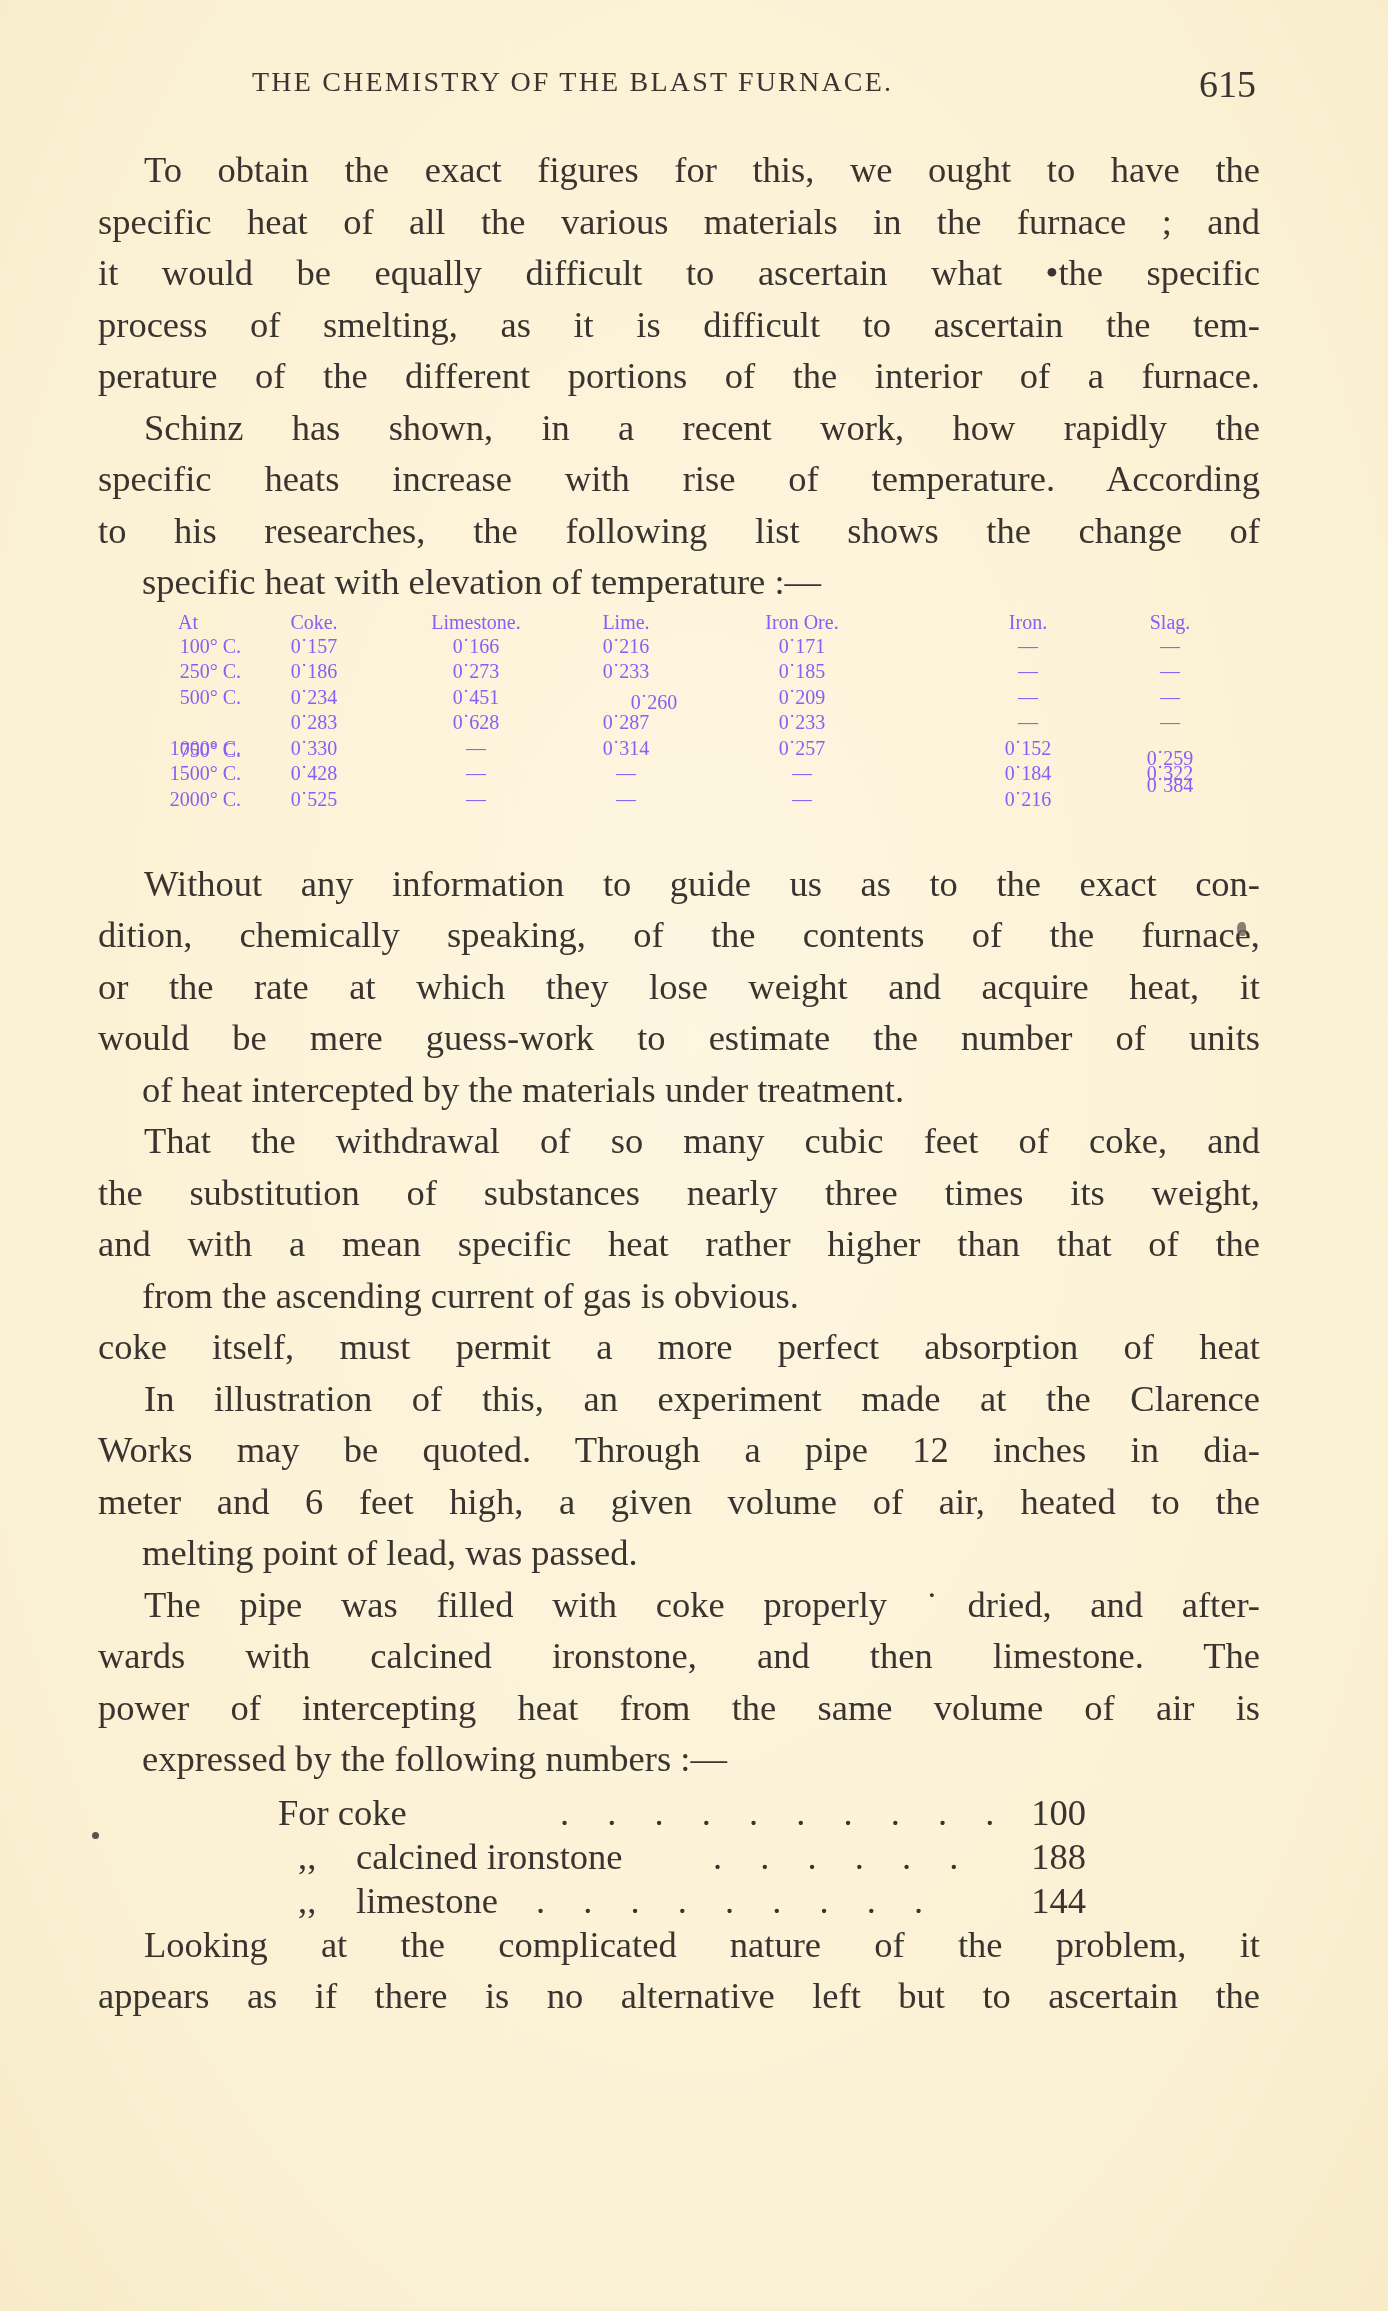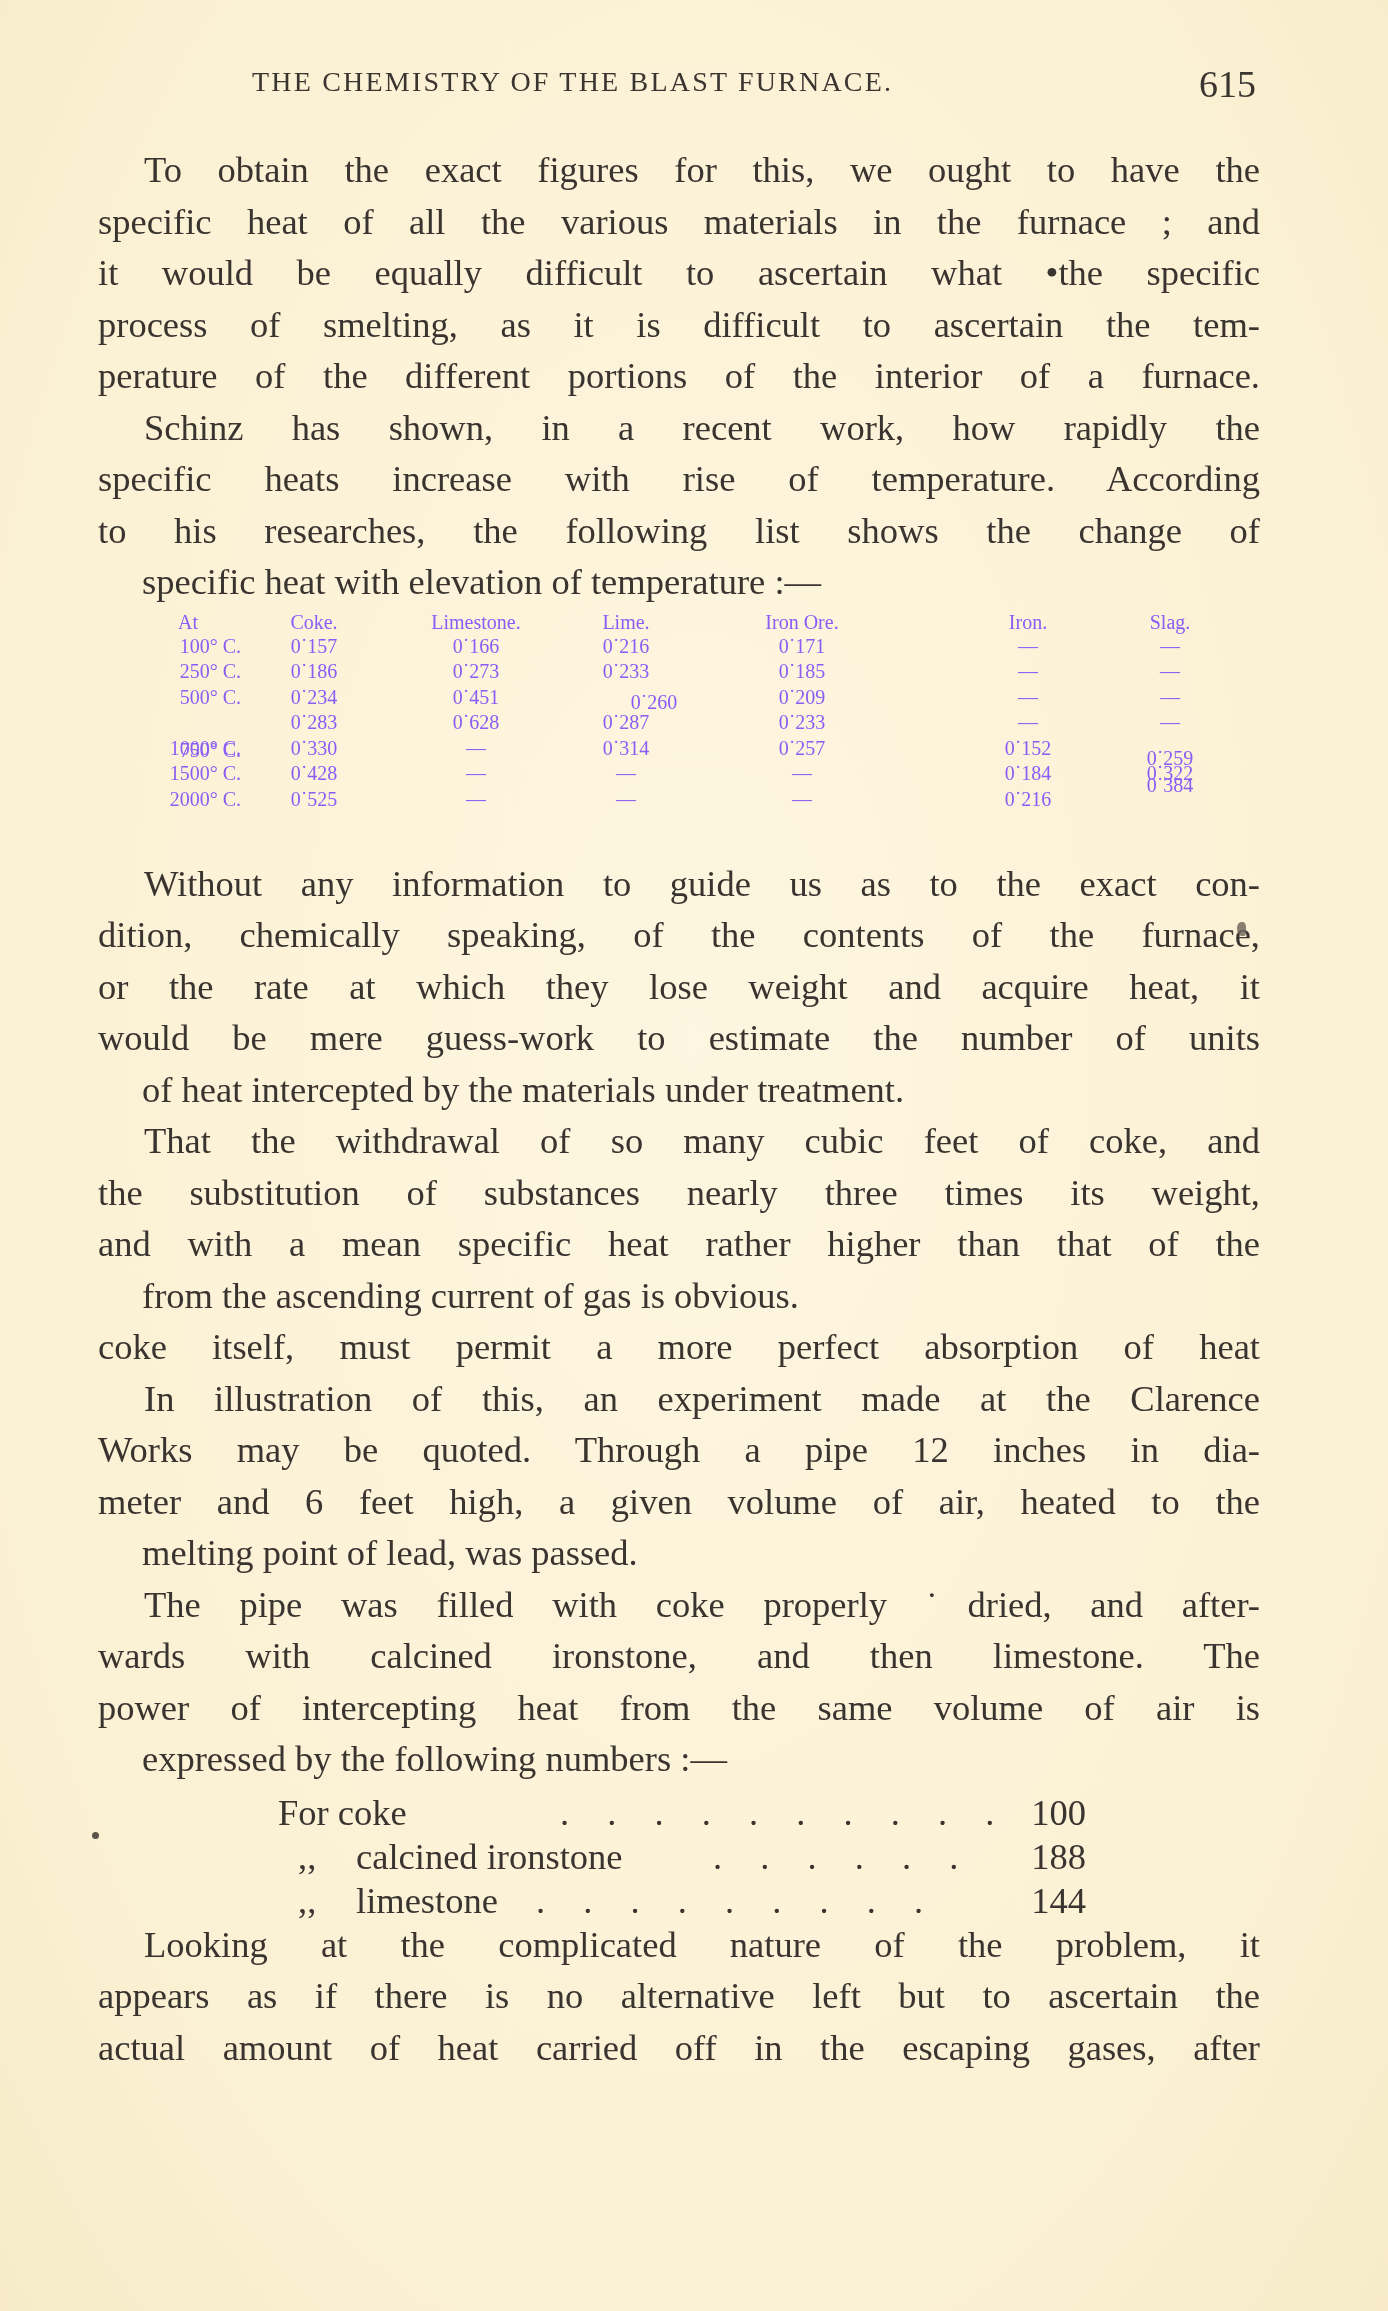--- a/index.html
+++ b/index.html
@@ -272,19 +272,18 @@
           <span class="list-ditto" style="left: 200px;">,,</span>
           <span class="list-label" style="left: 258px;">limestone</span>
           <span class="list-leader" style="left: 438px;">. . . . . . . . .</span>
           <span class="list-value" style="left: 988px;">144</span>
         </div>
       </div>
 
     <p class="para">
       <span class="line indent">Looking at the complicated nature of the problem, it</span>
       <span class="line">appears as if there is no alternative left but to ascertain the</span>
-      <span class="line">actual amount of heat carried off in the escaping gases, after</span>
     </p>
   </div>
 </div>
 
 <div class="specks" style="left:1237px; top:922px;"></div>
 <div class="margin-mark" style="left:92px; top:1832px;"></div>
 
 </body></html>

